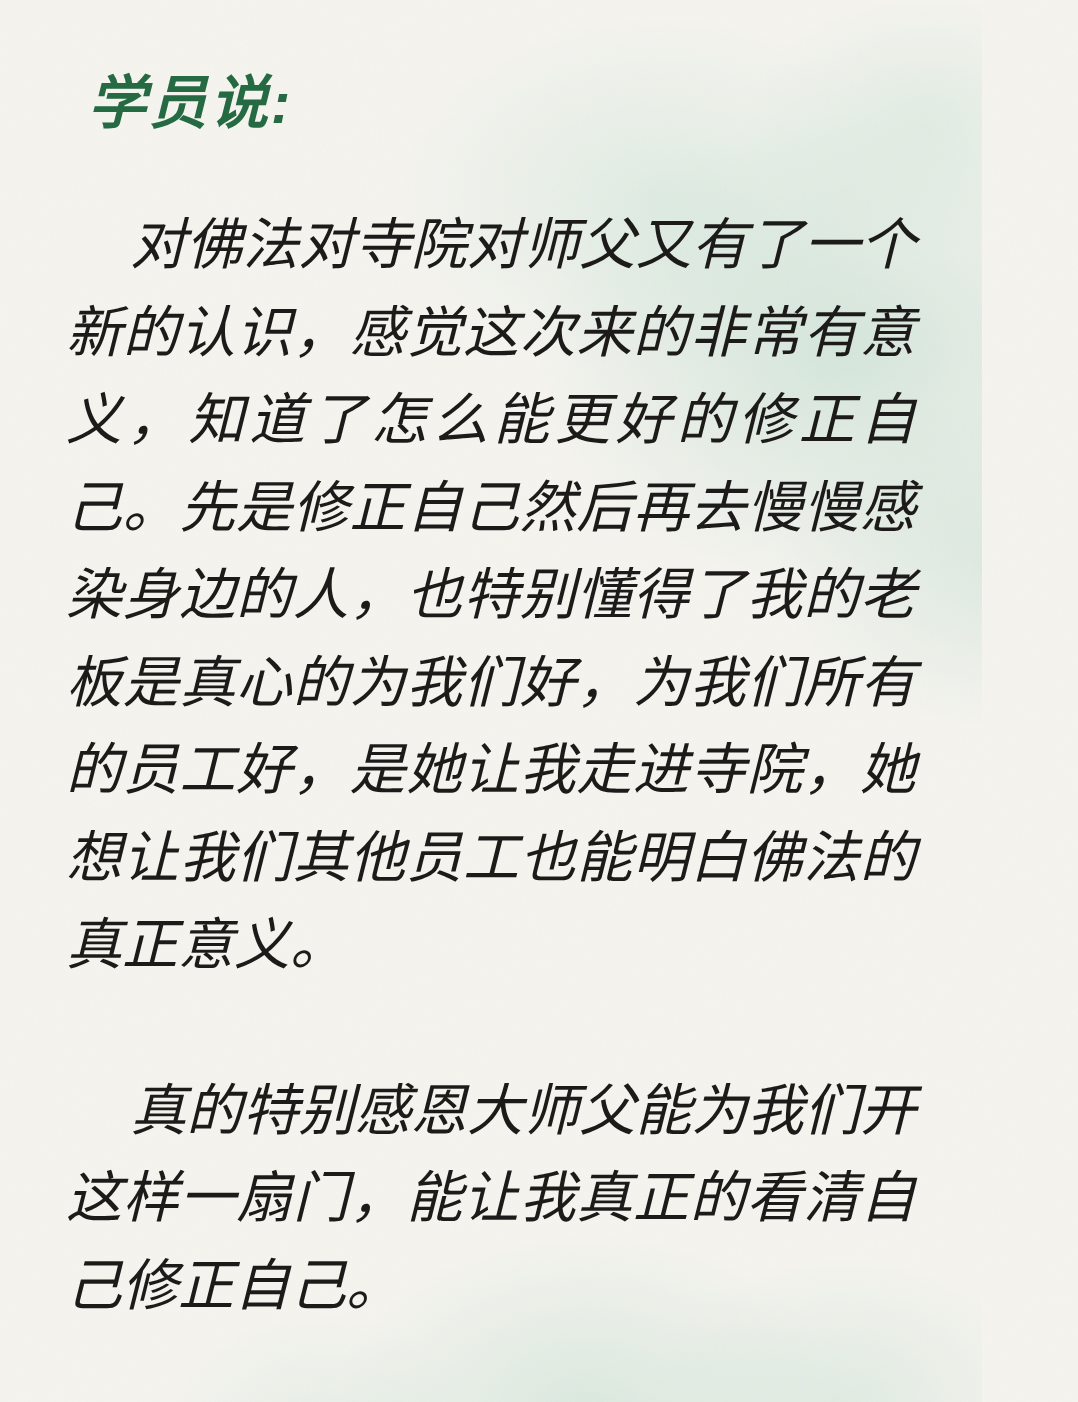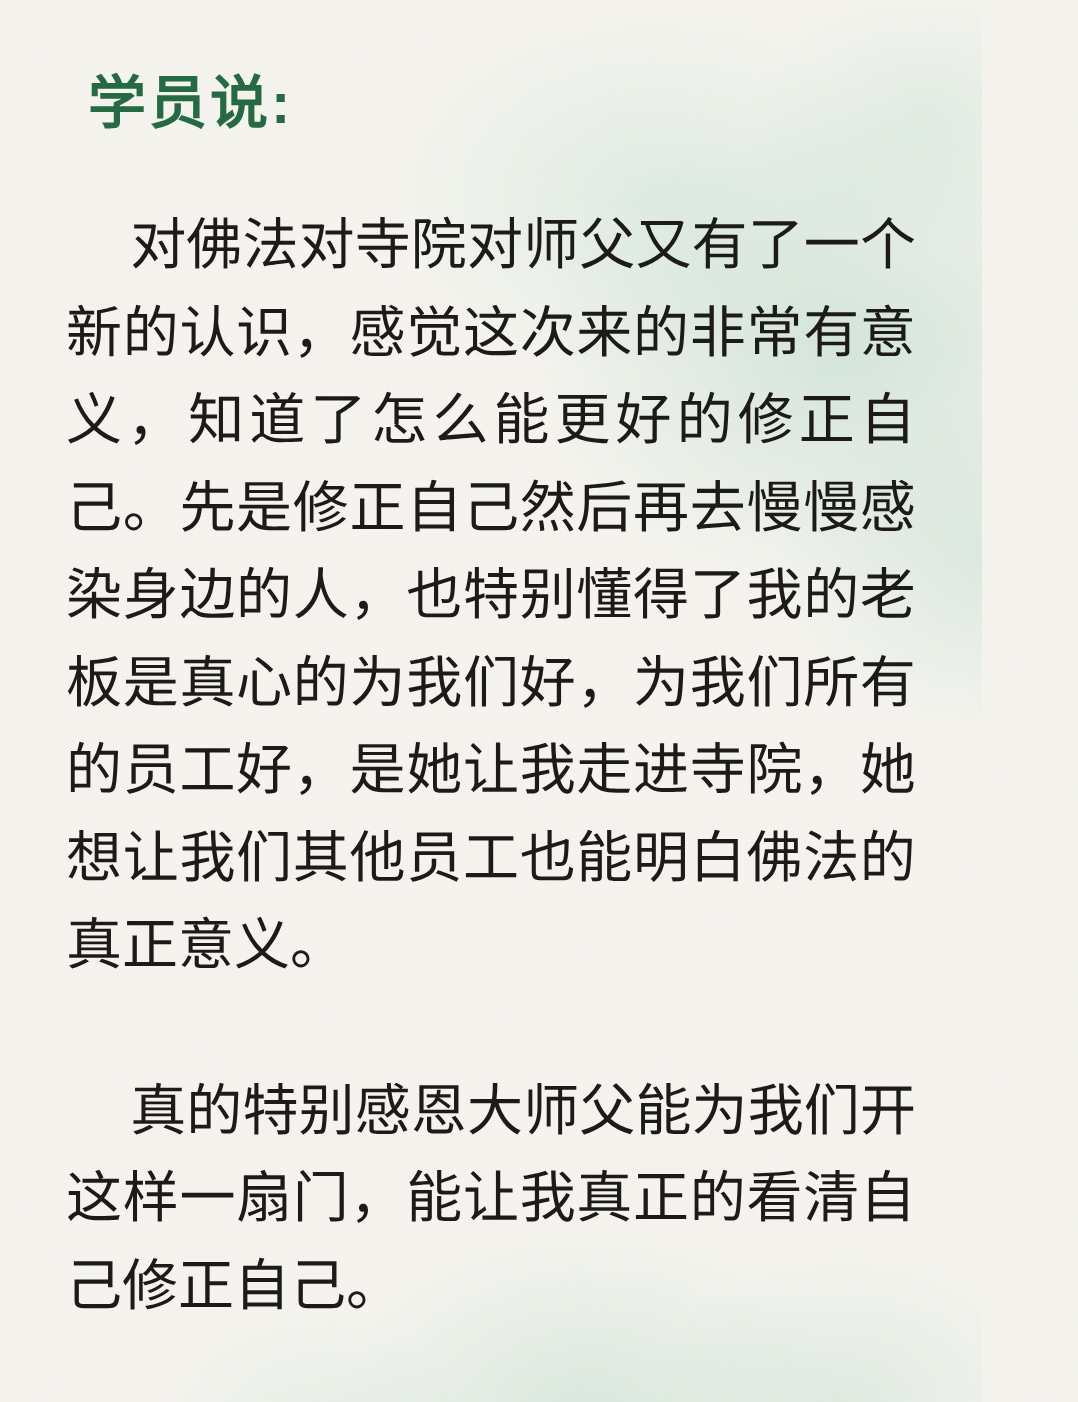--- a/index.html
+++ b/index.html
@@ -6,20 +6,21 @@
   body {
     width: 1078px; height: 1402px;
     font-family: "Liberation Serif", serif;
     background: var(--bg, #f5f4ef);
     overflow: hidden;
   }
   .page {
     position: relative;
     width: 982px; height: 1402px;
     background: var(--bg, #f5f4ef);
+    font-style: italic;
   }
   
   .washes {
     position: absolute; inset: 0;
     pointer-events: none;
     background:
       radial-gradient(430px 330px at 86% 25%,  rgba(185,218,202,0.55), rgba(185,218,202,0) 72%),
       radial-gradient(360px 250px at 67% 14%,  rgba(198,227,212,0.45), rgba(198,227,212,0) 72%),
       radial-gradient(300px 230px at 101% 40%, rgba(185,218,202,0.40), rgba(185,218,202,0) 72%),
       radial-gradient(250px 180px at 94% 9%,   rgba(193,224,208,0.40), rgba(193,224,208,0) 72%),

